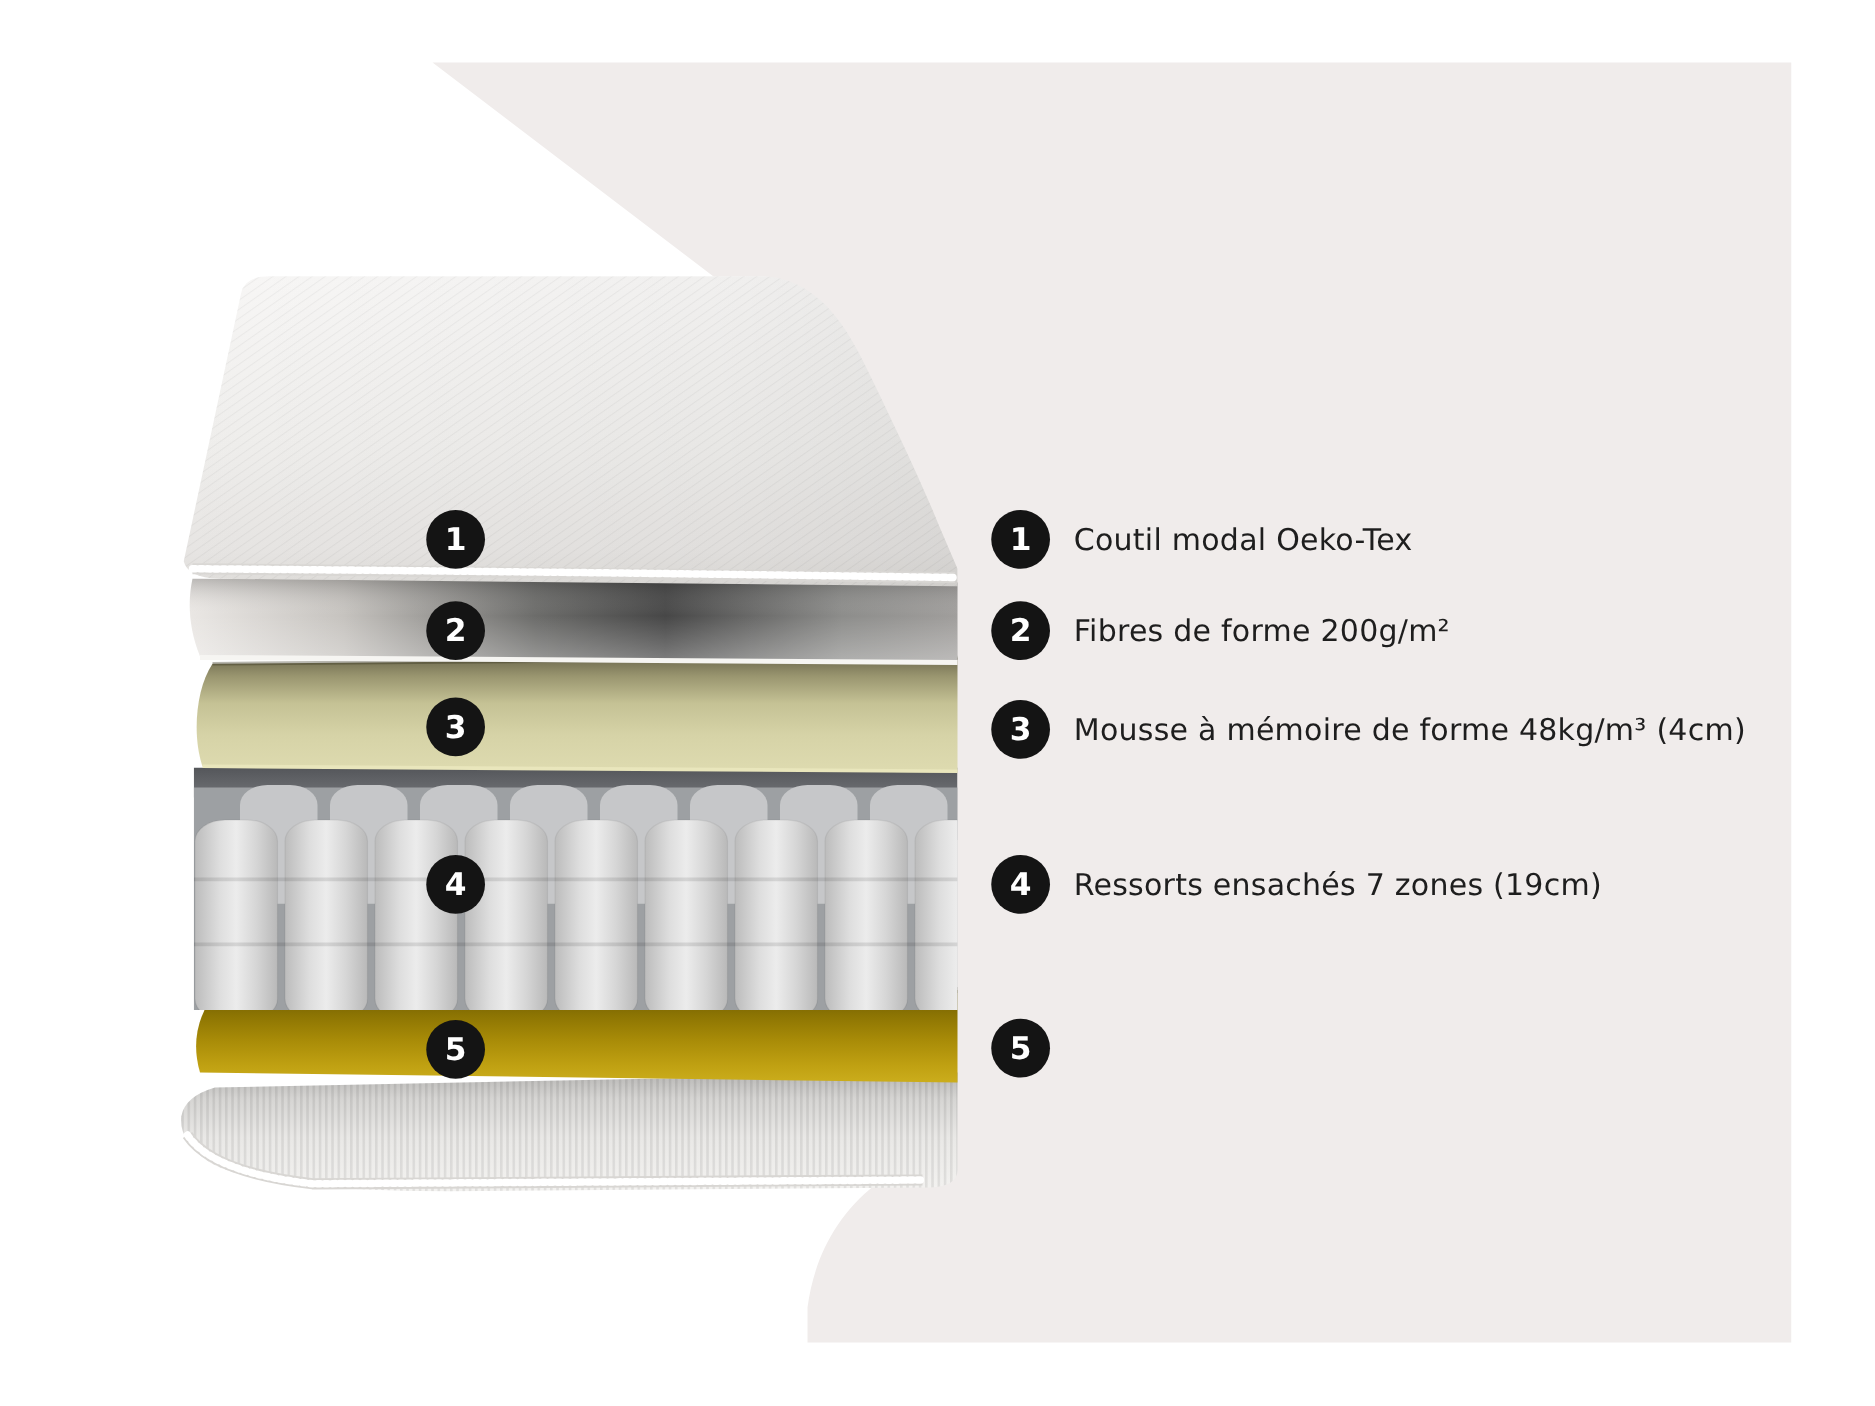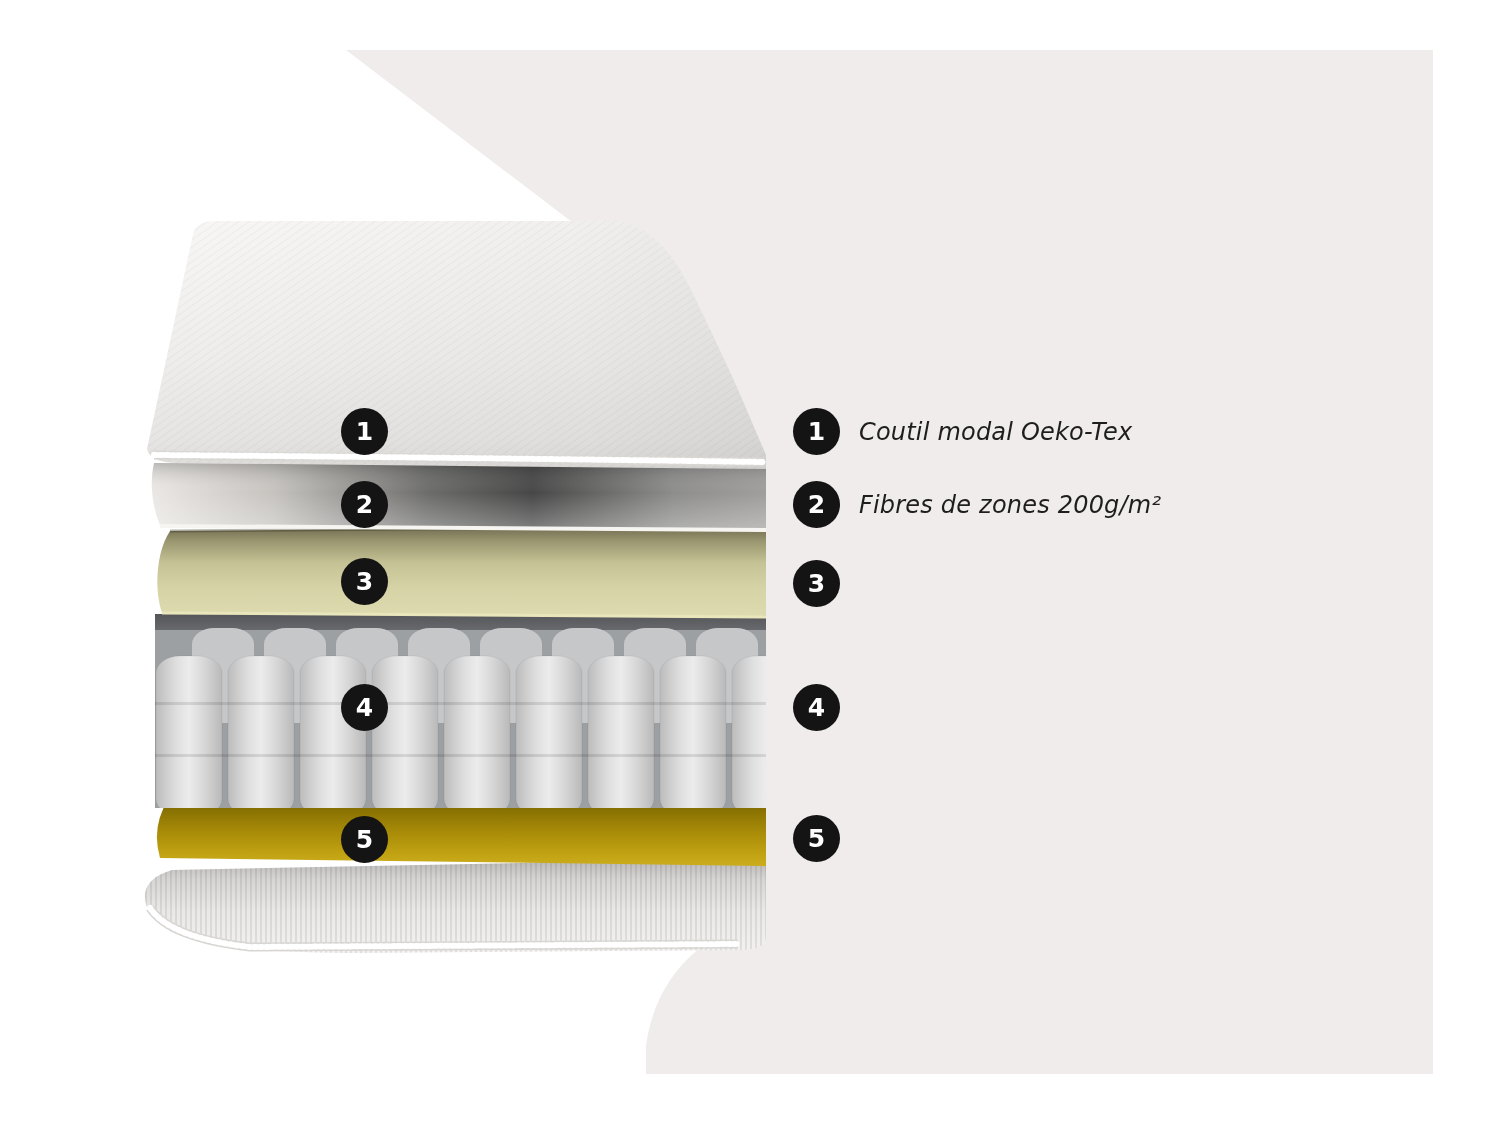--- a/index.html
+++ b/index.html
@@ -6,21 +6,21 @@
   .stage{position:relative;width:1500px;height:1125px;background:#ffffff;overflow:hidden;
          font-family:"DejaVu Sans","Liberation Sans",sans-serif;}
   svg.scene{position:absolute;left:0;top:0;}
   .badge{width:47px;height:47px;border-radius:50%;background:#141414;color:#ffffff;
          display:flex;align-items:center;justify-content:center;
          font-size:25px;font-weight:600;line-height:1;}
   .m-badge{position:absolute;left:341px;width:47px;height:47px;border-radius:50%;
          background:#141414;color:#ffffff;display:flex;align-items:center;justify-content:center;
          font-size:25px;font-weight:600;}
   .legend-row{position:absolute;left:793px;display:flex;align-items:center;gap:19px;height:47px;}
-  .legend-label{font-size:24px;color:#1e1e1e;font-weight:500;letter-spacing:.2px;white-space:nowrap;font-style:italic;}
+  .legend-label{font-size:24px;color:#1e1e1e;font-weight:500;letter-spacing:.2px;white-space:nowrap;}
 </style>
 </head>
 <body>
 
 <div class="stage">
 
   <svg class="scene" width="1500" height="1125" viewBox="0 0 1500 1125">
     <defs>
       <linearGradient id="gCover" x1="0" y1="0" x2="0" y2="1">
         <stop offset="0" stop-color="#f8f7f6"></stop>
@@ -166,26 +166,28 @@
   <div class="m-badge" style="top:684px">4</div>
   <div class="m-badge" style="top:816px">5</div>
 
   <div>
     <div class="legend-row" style="top:408px">
       <div class="badge">1</div>
       <div class="legend-label">Coutil modal Oeko-Tex</div>
     </div>
     <div class="legend-row" style="top:481px">
       <div class="badge">2</div>
-      <div class="legend-label">Fibres de zones 200g/m²</div>
+      <div class="legend-label">Fibres de forme 200g/m²</div>
     </div>
     <div class="legend-row" style="top:560px">
       <div class="badge">3</div>
+      <div class="legend-label">Mousse à mémoire de forme 48kg/m³ (4cm)</div>
     </div>
     <div class="legend-row" style="top:684px">
       <div class="badge">4</div>
+      <div class="legend-label">Ressorts ensachés 7 zones (19cm)</div>
     </div>
     <div class="legend-row" style="top:815px">
       <div class="badge">5</div>
     </div>
   </div>
 
 </div>
 
 </body></html>

